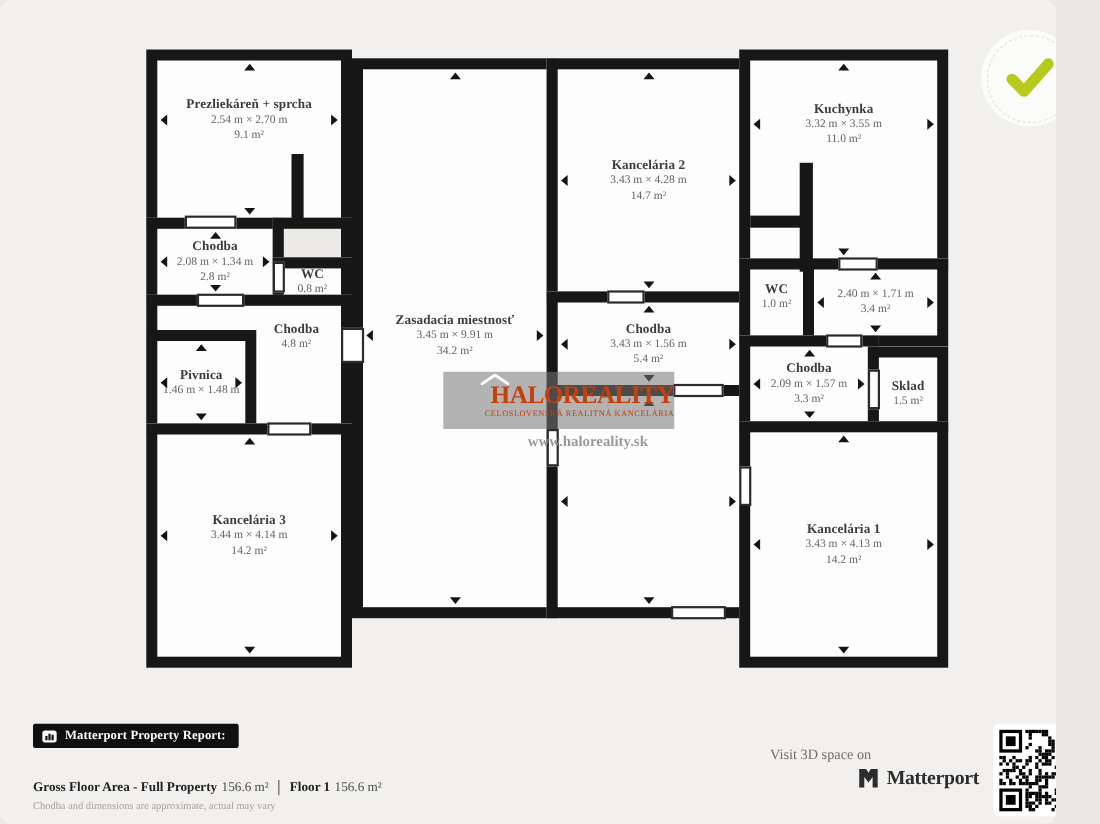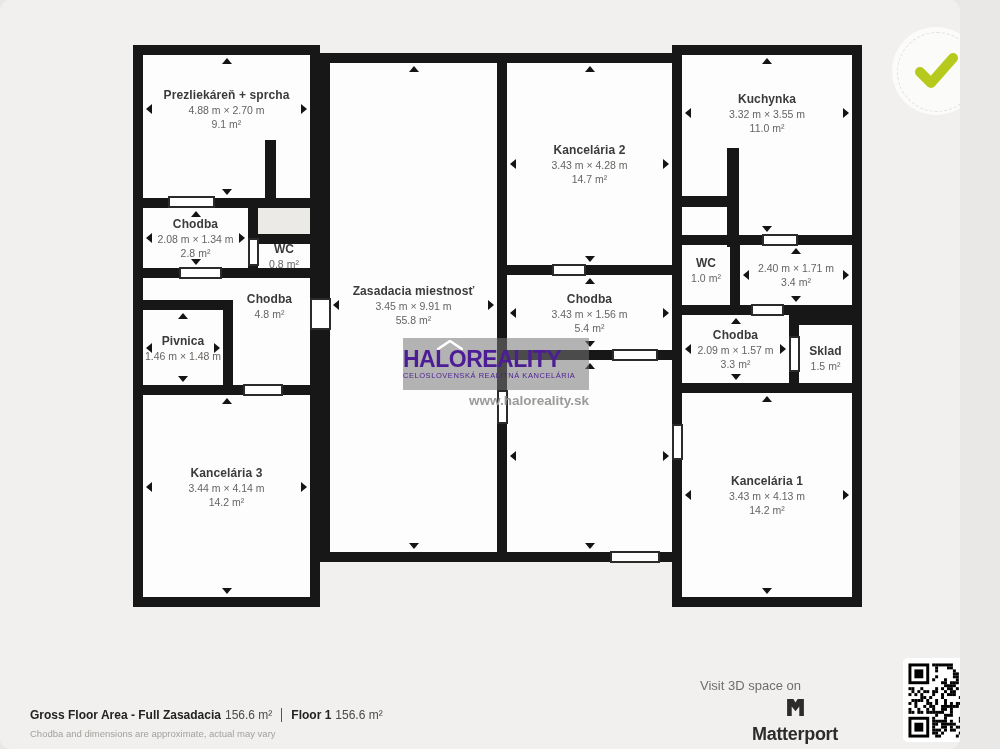--- a/index.html
+++ b/index.html
@@ -1,37 +1,37 @@
 <!DOCTYPE html>
 <html><head>
 <meta charset="utf-8">
 <style>
   html,body{margin:0;padding:0;background:#e9e8e6;}
   #stage{
     position:relative;width:960px;height:749px;overflow:hidden;
     background:#f1f0ee;
-    font-family:Liberation Sans, sans-serif;
+    font-family:Liberation Serif, serif;
     border-radius:11px;
   }
   
   #plan{position:absolute;left:0;top:0;width:1000px;height:749px;}
   .room{position:absolute;box-sizing:border-box;border:10px solid #171717;background:#fdfdfd;}
   .stub{position:absolute;background:#171717;}
   .door{position:absolute;box-sizing:border-box;background:#ffffff;border:2px solid #2b2b2b;z-index:20;}
   .room-label{position:absolute;transform:translate(-50%,-50%);text-align:center;white-space:nowrap;z-index:15;}
   .room-name{font-weight:bold;font-size:12px;color:#3b3b3b;line-height:15px;letter-spacing:.1px;}
   .room-dims{font-size:10.5px;color:#666462;line-height:14px;}
   .tri{position:absolute;width:0;height:0;z-index:16;}
   .tri-u{border-left:5px solid transparent;border-right:5px solid transparent;border-bottom:6px solid #141414;}
   .tri-d{border-left:5px solid transparent;border-right:5px solid transparent;border-top:6px solid #141414;}
   .tri-l{border-top:5px solid transparent;border-bottom:5px solid transparent;border-right:6px solid #141414;}
   .tri-r{border-top:5px solid transparent;border-bottom:5px solid transparent;border-left:6px solid #141414;}
   
   #watermark{position:absolute;left:403px;top:338px;width:186px;height:52px;
-    background:rgba(118,118,118,0.55);z-index:50;text-align:left;color:#4c1d95;}
+    background:rgba(118,118,118,0.55);z-index:50;text-align:right;color:#c2410c;padding-left:24px;}
   #wm-roof{position:absolute;left:34px;top:2px;}
   #wm-brand{margin-top:9px;font-weight:bold;font-size:23px;line-height:24px;letter-spacing:-.5px;}
   #wm-sub{font-size:7.5px;letter-spacing:.55px;line-height:10px;}
   #wm-url{position:absolute;left:403px;top:393px;width:186px;text-align:right;
     font-weight:bold;font-size:13.5px;color:#9c9a98;z-index:50;}
   
   #badge{position:absolute;left:892px;top:27px;width:88px;height:88px;z-index:60;}
   #badge .disc{position:absolute;left:0;top:0;width:88px;height:88px;border-radius:50%;
     background:#fbfbf9;}
   #badge .ring{position:absolute;left:5px;top:5px;width:78px;height:78px;border-radius:50%;
@@ -43,35 +43,35 @@
   #report-pill span{color:#fff;font-weight:bold;font-size:11.5px;letter-spacing:.1px;}
   #property-title{position:absolute;left:30px;top:685px;font-weight:bold;font-size:15.5px;color:#1d1d1d;z-index:70;}
   #area-line{position:absolute;left:30px;top:708px;font-size:12px;color:#3d3d3d;z-index:70;display:flex;align-items:center;}
   #area-line b{color:#222;}
   #area-line .sep{display:inline-block;width:0;height:14px;border-left:1.5px solid #555;margin:0 9px;}
   #area-line .val{margin-left:4px;color:#4a4a4a;}
   #disclaimer{position:absolute;left:30px;top:728px;font-size:9.5px;color:#a3a19e;z-index:70;}
   
   #visit{position:absolute;left:700px;top:678px;width:190px;text-align:left;z-index:70;}
   #visit-label{font-size:13px;color:#6f6e6c;line-height:16px;}
-  #visit-brand{display:flex;justify-content:flex-end;align-items:center;gap:6px;margin-top:3px;flex-direction:column;}
+  #visit-brand{display:flex;justify-content:flex-end;align-items:center;gap:6px;margin-top:3px;}
   #visit-brand span{font-weight:bold;font-size:18px;color:#2c2c2c;letter-spacing:-.3px;}
   #qr{position:absolute;left:903px;top:658px;width:84px;height:84px;background:#fff;border-radius:5px;z-index:70;
     display:flex;align-items:center;justify-content:center;}
 </style>
 </head>
 <body>
 
 <div id="stage">
 
   <div id="plan">
       <div class="room" style="left: 133px; top: 45px; width: 187px; height: 163px; background: rgb(253, 253, 253); border-color: rgb(23, 23, 23);"></div>
       <div class="room-label" style="left: 226.5px; top: 108.57px;">
         <div class="room-name">Prezliekáreň + sprcha</div>
-        <div class="room-dims">4.88 m × 2.70 m</div>
+        <div class="room-dims">2.54 m × 2.70 m</div>
         <div class="room-dims">9.1 m²</div>
       </div>
       <div class="tri tri-u" style="left: 221.5px; top: 58px;"></div>
       <div class="tri tri-d" style="left: 221.5px; top: 189px;"></div>
       <div class="tri tri-l" style="left: 146px; top: 103.57px;"></div>
       <div class="tri tri-r" style="left: 301px; top: 103.57px;"></div>
       <div class="room" style="left: 133px; top: 198px; width: 125px; height: 80px; background: rgb(253, 253, 253); border-color: rgb(23, 23, 23);"></div>
       <div class="room-label" style="left: 195.5px; top: 238px;">
         <div class="room-name">Chodba</div>
         <div class="room-dims">2.08 m × 1.34 m</div>
@@ -108,21 +108,21 @@
         <div class="room-dims">14.2 m²</div>
       </div>
       <div class="tri tri-u" style="left: 221.5px; top: 398px;"></div>
       <div class="tri tri-d" style="left: 221.5px; top: 588px;"></div>
       <div class="tri tri-l" style="left: 146px; top: 482.12px;"></div>
       <div class="tri tri-r" style="left: 301px; top: 482.12px;"></div>
       <div class="room" style="left: 320px; top: 53px; width: 187px; height: 509px; background: rgb(253, 253, 253); border-color: rgb(23, 23, 23);"></div>
       <div class="room-label" style="left: 413.5px; top: 304.955px;">
         <div class="room-name">Zasadacia miestnosť</div>
         <div class="room-dims">3.45 m × 9.91 m</div>
-        <div class="room-dims">55.8 m²</div>
+        <div class="room-dims">34.2 m²</div>
       </div>
       <div class="tri tri-u" style="left: 408.5px; top: 66px;"></div>
       <div class="tri tri-d" style="left: 408.5px; top: 543px;"></div>
       <div class="tri tri-l" style="left: 333px; top: 299.955px;"></div>
       <div class="tri tri-r" style="left: 488px; top: 299.955px;"></div>
       <div class="room" style="left: 497px; top: 53px; width: 185px; height: 222px; background: rgb(253, 253, 253); border-color: rgb(23, 23, 23);"></div>
       <div class="room-label" style="left: 589.5px; top: 164px;">
         <div class="room-name">Kancelária 2</div>
         <div class="room-dims">3.43 m × 4.28 m</div>
         <div class="room-dims">14.7 m²</div>
@@ -223,22 +223,31 @@
   <div id="wm-url">www.haloreality.sk</div>
 
   <div id="badge">
     <div class="disc"></div>
     <div class="ring"></div>
     <svg width="60" height="60" viewBox="0 0 60 60">
       <path d="M14 31 L25 42 L47 17" fill="none" stroke="#b6c91d" stroke-width="10" stroke-linecap="round" stroke-linejoin="round"></path>
     </svg>
   </div>
 
+  <div id="report-pill">
+    <svg width="14" height="13" viewBox="0 0 14 13">
+      <rect x="0.5" y="1" width="13" height="11" rx="2.5" fill="#ffffff"></rect>
+      <rect x="3.2" y="6" width="2" height="4" fill="#101010"></rect>
+      <rect x="6" y="4" width="2" height="6" fill="#101010"></rect>
+      <rect x="8.8" y="5" width="2" height="5" fill="#101010"></rect>
+    </svg>
+    <span>Matterport Property Report:</span>
+  </div>
   <div id="area-line">
-    <b>Gross Floor Area - Full Zasadacia</b>
+    <b>Gross Floor Area - Full Property</b>
     <span class="val">156.6 m²</span>
     <span class="sep"></span>
     <b>Floor 1</b>
     <span class="val">156.6 m²</span>
   </div>
   <div id="disclaimer">Chodba and dimensions are approximate, actual may vary</div>
 
   <div id="visit">
     <div id="visit-label">Visit 3D space on</div>
     <div id="visit-brand">

